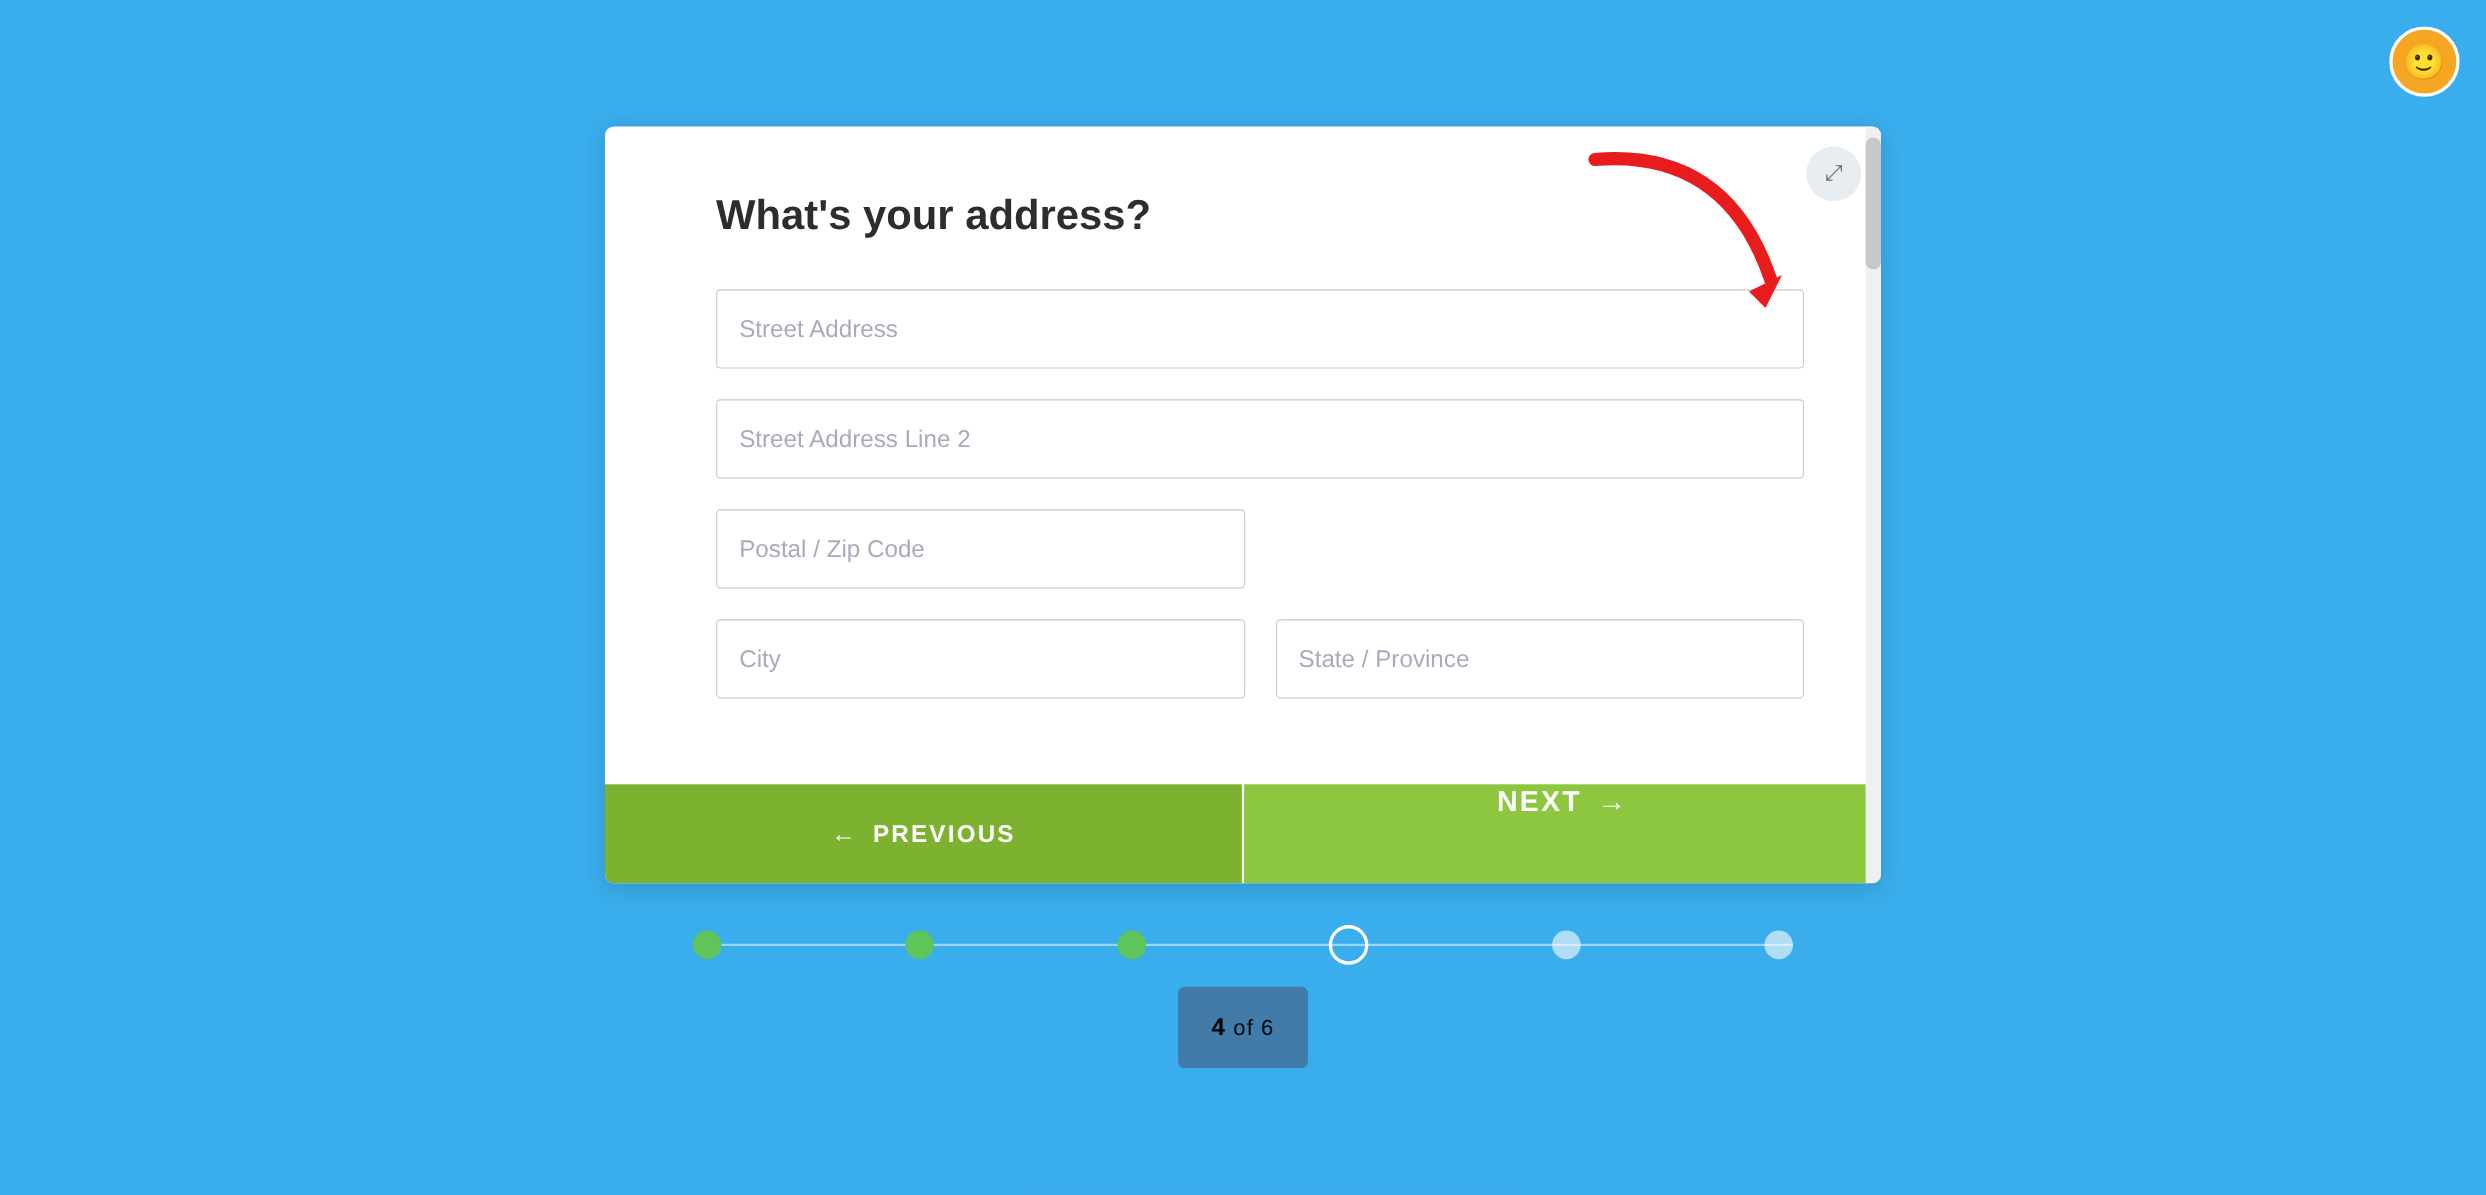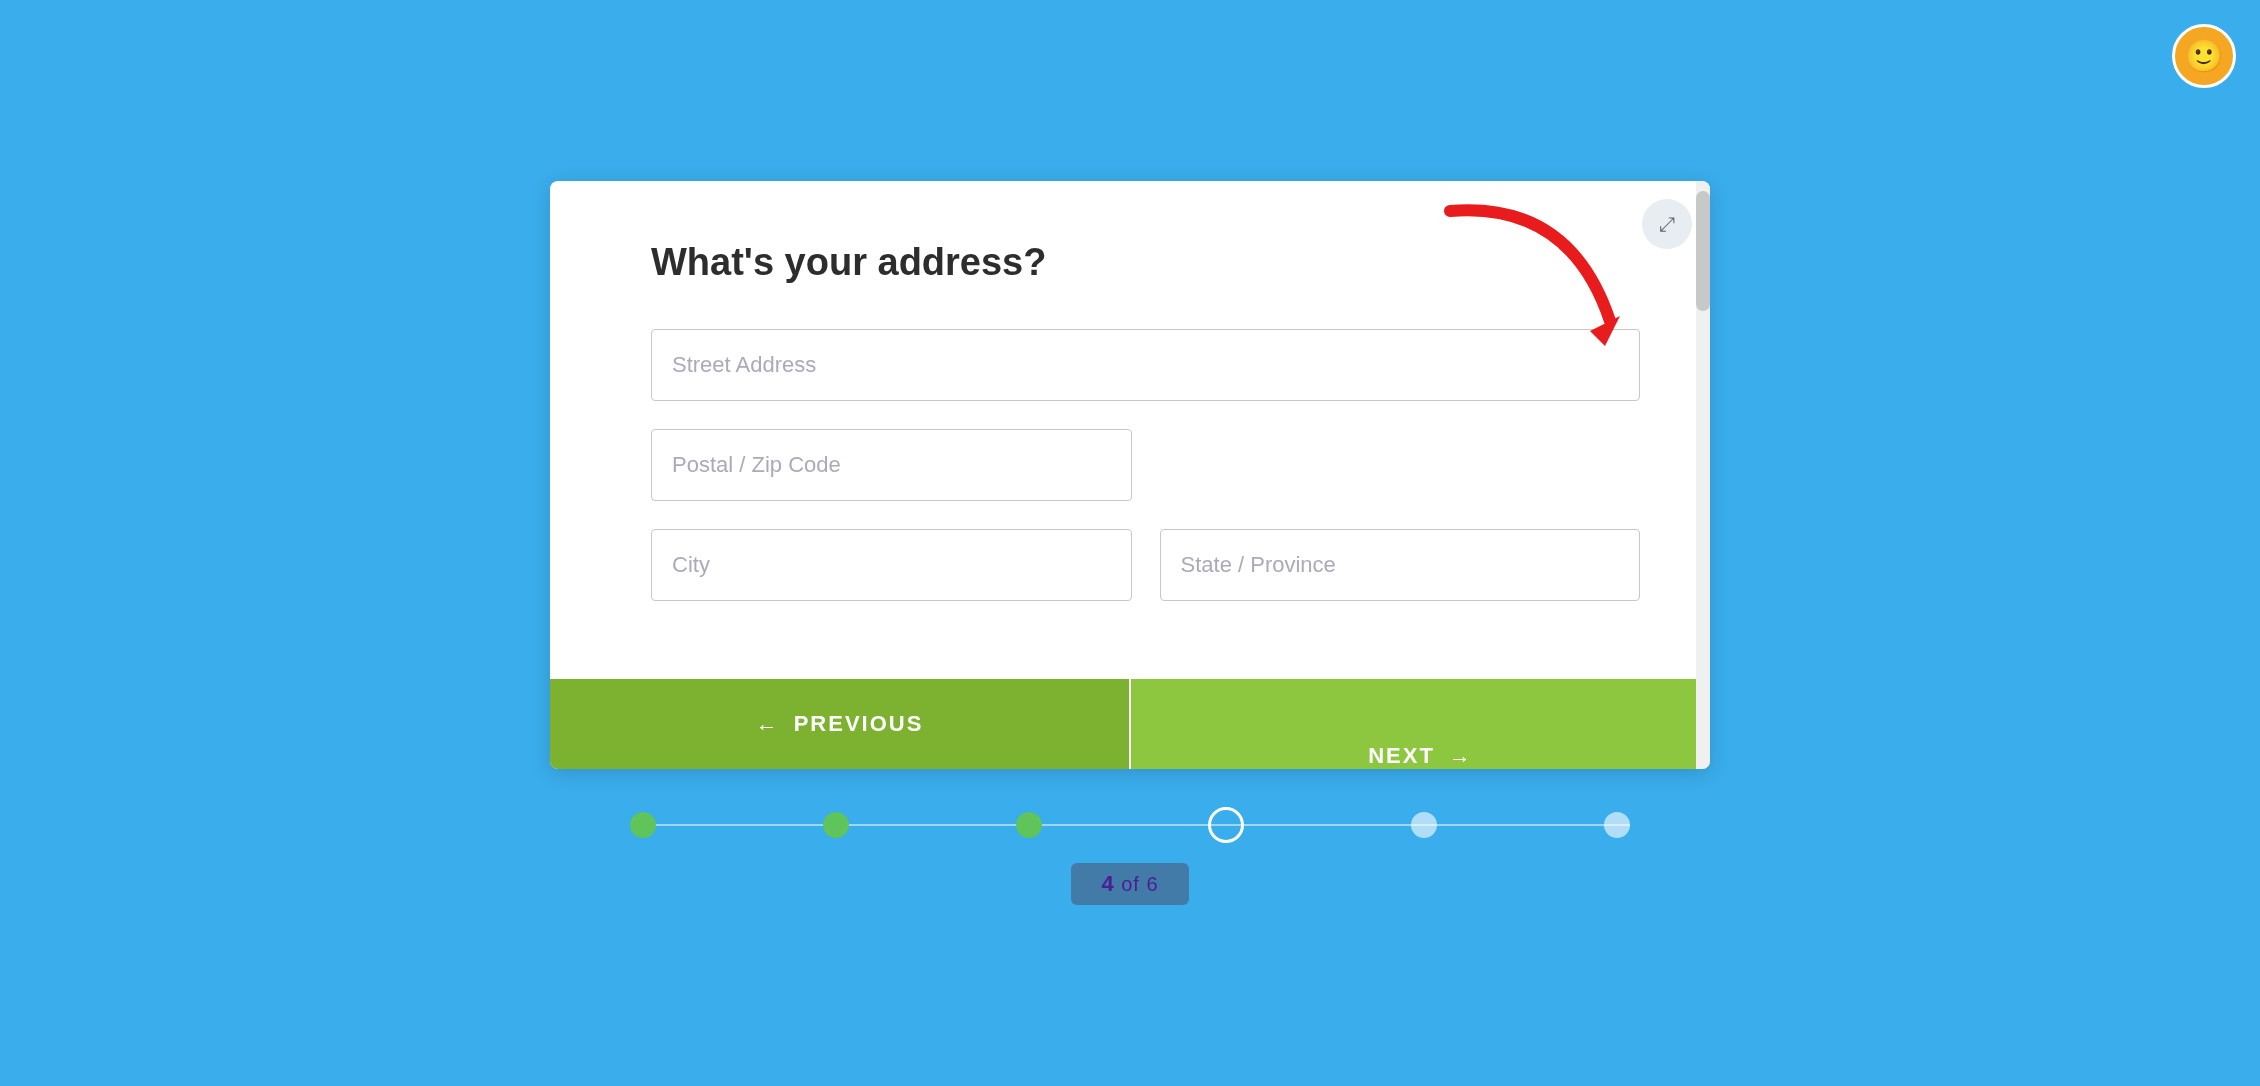--- a/index.html
+++ b/index.html
@@ -91,26 +91,26 @@
       justify-content: center;
       gap: 14px;
       text-transform: uppercase;
     }
 
     .btn-next {
       flex: 1;
       background: #8dc63f;
       border: none;
       color: #fff;
-      font-size: 22px;
+      font-size: 26px;
       font-weight: 600;
       letter-spacing: 2px;
       cursor: pointer;
       display: flex;
-      align-items: flex-end;
+      align-items: flex-start;
       justify-content: center;
       gap: 14px;
       text-transform: uppercase;
     }
 
     .btn-divider {
       width: 2px;
       background: rgba(255,255,255,0.3);
     }
 
@@ -189,22 +189,22 @@
       height: 36px;
     }
 
     .dot.inactive {
       background: rgba(255,255,255,0.6);
     }
 
     .page-counter {
       margin-top: 18px;
       background: rgba(70,100,140,0.7);
-      color: #4c1d95;
-      padding: 8px 30px;
+      color: #000000;
+      padding: 24px 30px;
       border-radius: 6px;
       font-size: 20px;
       letter-spacing: 1px;
     }
 
     .page-counter .current-page {
       font-weight: 700;
       font-size: 22px;
     }
 
@@ -270,20 +270,23 @@
     </button>
 
     <div class="card-body">
 
       <h2 class="form-title">What's your address?</h2>
 
       <div class="field-row field">
         <input type="text" placeholder="Street Address" style="">
       </div>
 
+      <div class="field-row field">
+        <input type="text" placeholder="Street Address Line 2" style="">
+      </div>
 
       <div class="field-row two-col">
         <div class="field">
           <input type="text" placeholder="Postal / Zip Code" style="">
         </div>
         <div class="field">
           
         </div>
       </div>
 

